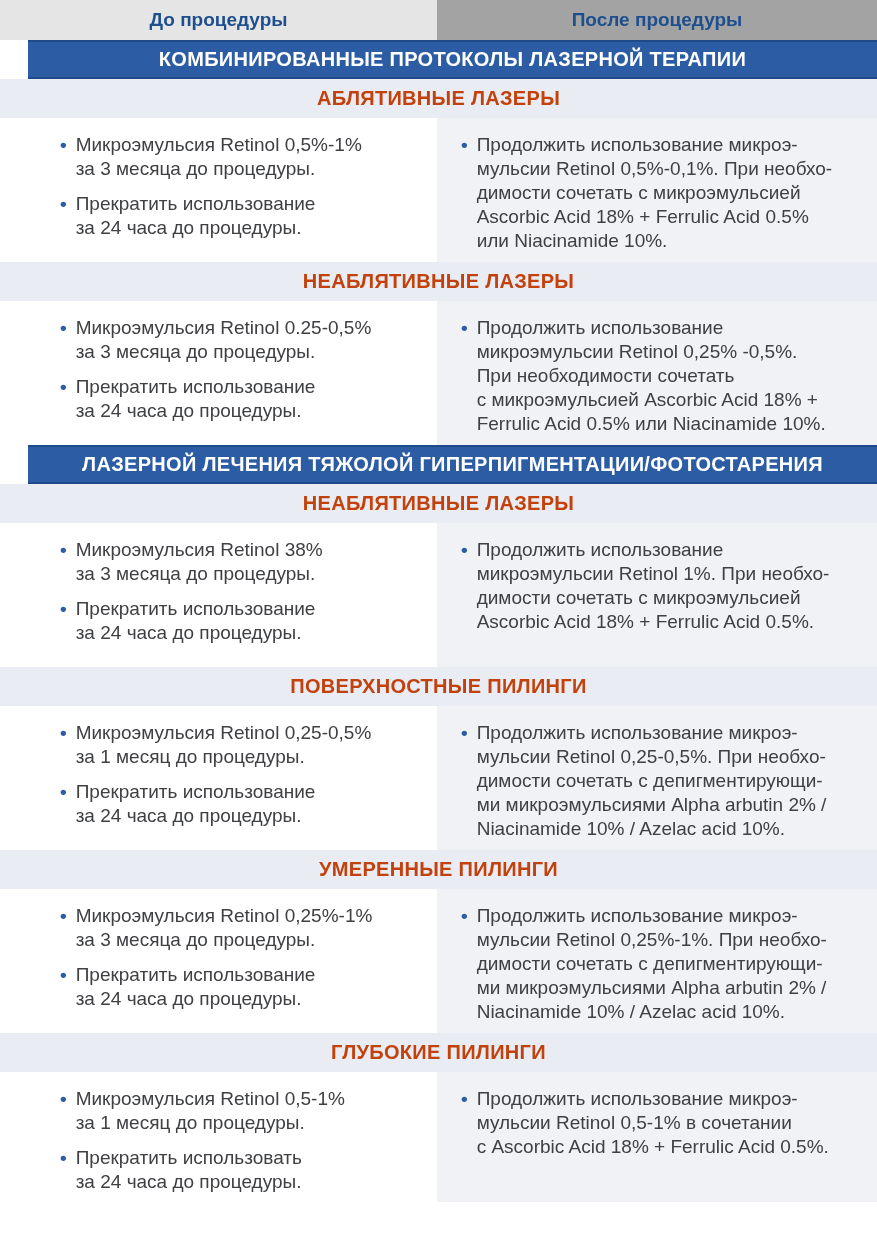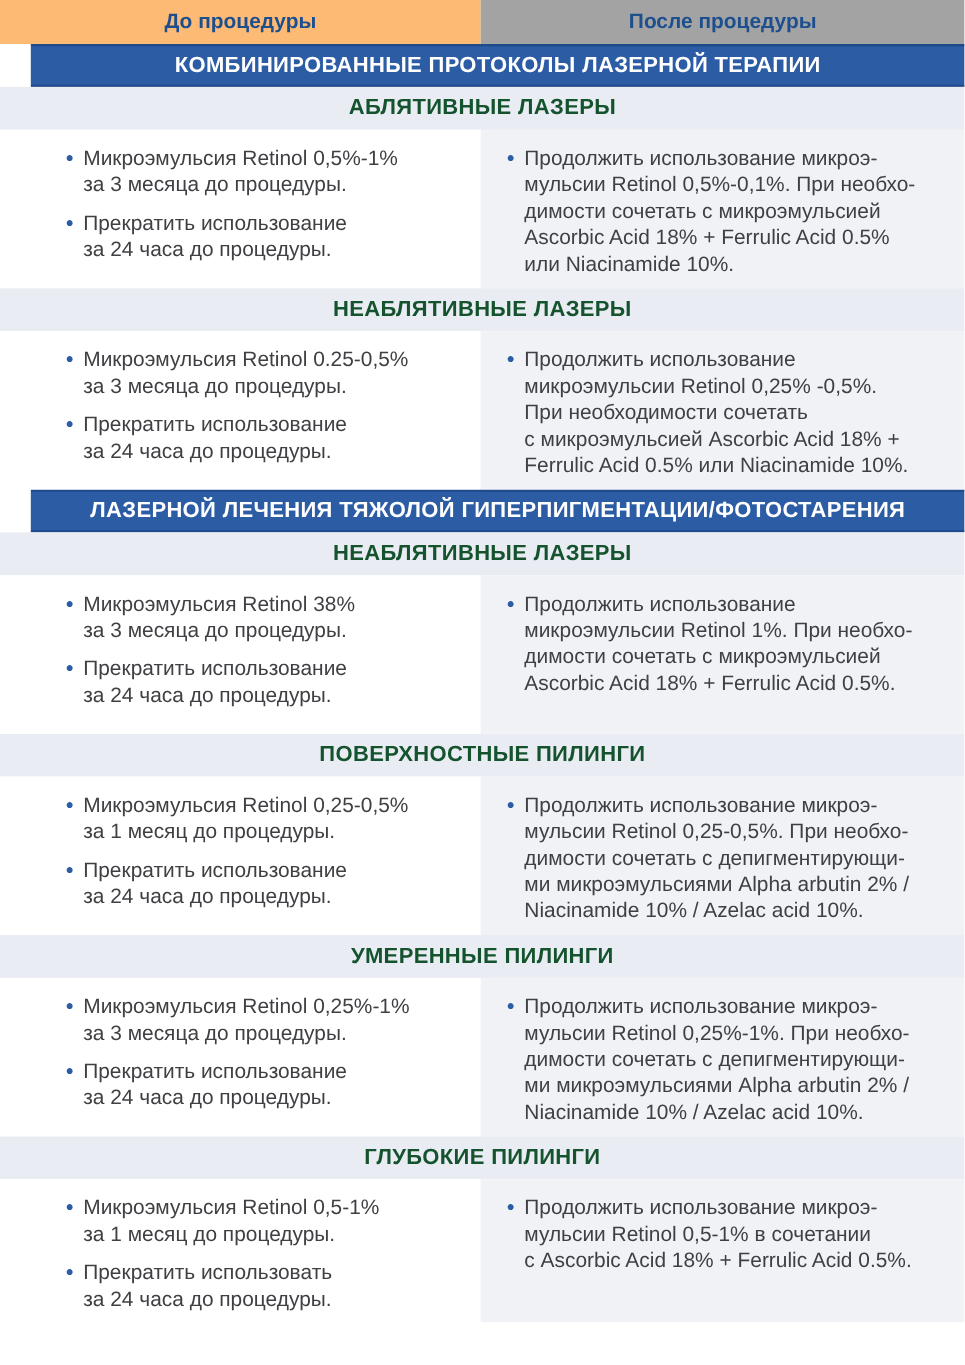--- a/index.html
+++ b/index.html
@@ -5,35 +5,35 @@
   html,body{margin:0;padding:0;background:#ffffff;}
   .page{
     width:877px;height:1241px;
     font-family:"Liberation Sans",sans-serif;
     background:#ffffff;
     overflow:hidden;
   }
   .col-headers{display:flex;height:40px;}
   .col-headers .half{
     flex:0 0 437px;display:flex;align-items:center;justify-content:center;
-    font-weight:bold;font-size:19px;color:#1d4f8e;background:#fdba74;
+    font-weight:bold;font-size:19px;color:#1d4f8e;background:#e5e5e5;
   }
   .col-headers .half.right{flex:1 1 auto;background:#a3a3a3;}
 
   .banner-main{
     height:39px;box-sizing:border-box;
     background:#2b5ca4;color:#ffffff;
     display:flex;align-items:center;justify-content:center;
     font-weight:bold;font-size:20px;letter-spacing:.3px;
     box-shadow:inset 0 2px 0 rgba(10,40,90,.35), inset 0 -2px 0 rgba(10,40,90,.35);
     margin-left:28px;
   }
   .banner-sub{
     height:39px;box-sizing:border-box;
-    background:#e9edf3;color:#14532d;
+    background:#e9edf3;color:#c2410c;
     display:flex;align-items:center;justify-content:center;
     font-weight:bold;font-size:20px;letter-spacing:.3px;
   }
   .content-row{display:flex;}
   .row-144{height:144px;}
   .row-130{height:130px;}
   .col{box-sizing:border-box;}
   .col.before{
     flex:0 0 437px;background:#ffffff;
     padding:15px 18px 0 60px;

